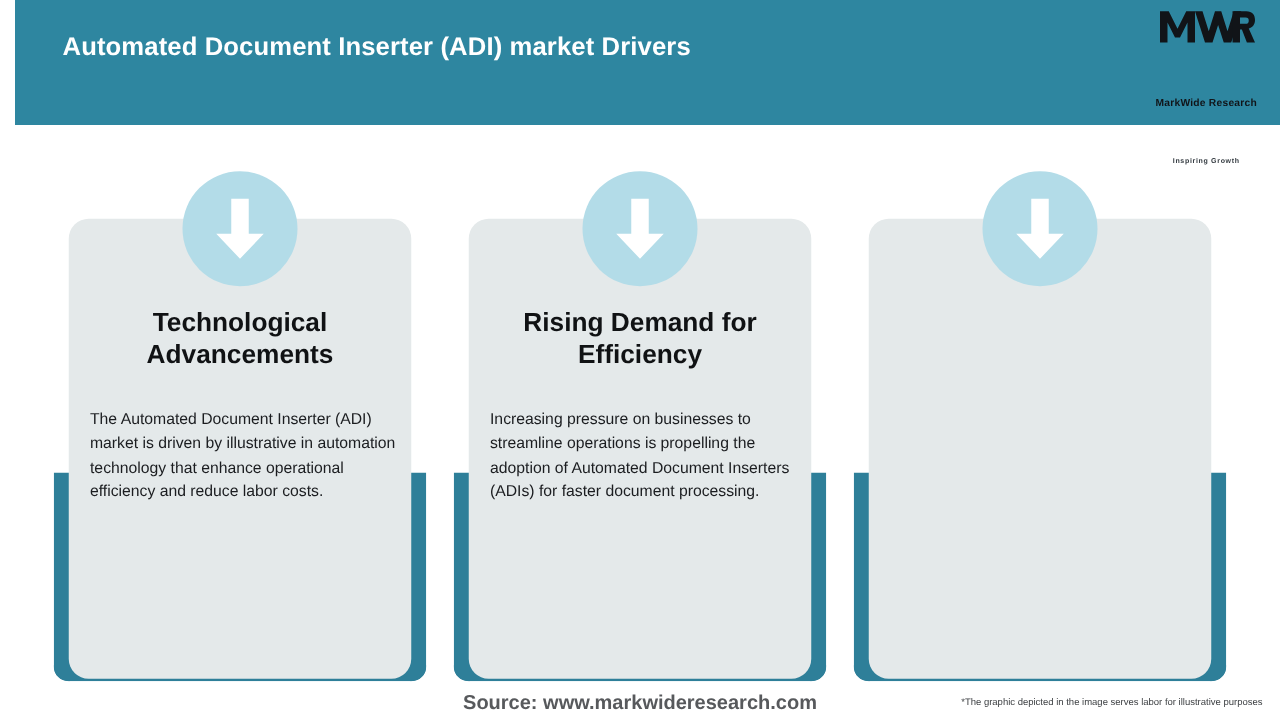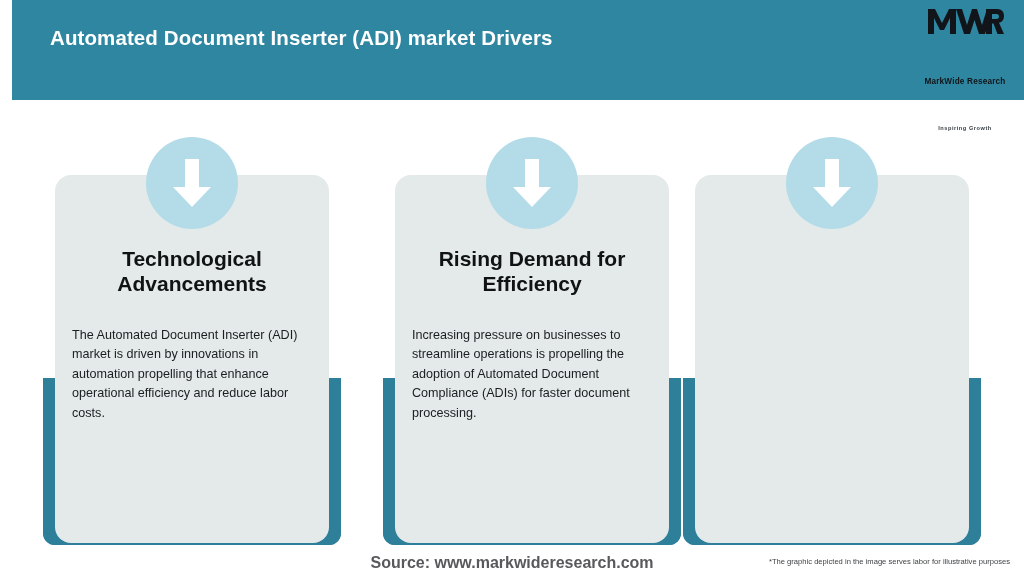--- a/index.html
+++ b/index.html
@@ -77,21 +77,21 @@
     width: 1024px;
     height: 440px;
   }
   .card-unit {
     position: absolute;
     top: 0;
     width: 320px;
     height: 440px;
   }
   .card-unit.unit-0 { left: 32px; }
-  .card-unit.unit-1 { left: 372px; }
+  .card-unit.unit-1 { left: 352px; }
   .card-unit.unit-2 { left: 672px; }
 
   
   .bracket {
     position: absolute;
     left: 11px;
     top: 278px;
     width: 298px;
     height: 167px;
     box-sizing: border-box;
@@ -196,33 +196,33 @@
 
   <div class="card-unit unit-0">
     <div class="bracket"></div>
     <div class="card-panel"></div>
     <div class="arrow-badge">
       <svg width="46" height="52" viewBox="0 0 46 52" aria-hidden="true">
         <path d="M16 2 L30 2 L30 30 L42 30 L23 50 L4 30 L16 30 Z" fill="#ffffff"></path>
       </svg>
     </div>
     <div class="card-title">Technological Advancements</div>
-    <div class="card-body">The Automated Document Inserter (ADI) market is driven by innovations in automation propelling that enhance operational efficiency and reduce labor costs.</div>
+    <div class="card-body">The Automated Document Inserter (ADI) market is driven by illustrative in automation technology that enhance operational efficiency and reduce labor costs.</div>
   </div>
 
   <div class="card-unit unit-1">
     <div class="bracket"></div>
     <div class="card-panel"></div>
     <div class="arrow-badge">
       <svg width="46" height="52" viewBox="0 0 46 52" aria-hidden="true">
         <path d="M16 2 L30 2 L30 30 L42 30 L23 50 L4 30 L16 30 Z" fill="#ffffff"></path>
       </svg>
     </div>
     <div class="card-title">Rising Demand for Efficiency</div>
-    <div class="card-body">Increasing pressure on businesses to streamline operations is propelling the adoption of Automated Document Compliance (ADIs) for faster document processing.</div>
+    <div class="card-body">Increasing pressure on businesses to streamline operations is propelling the adoption of Automated Document Inserters (ADIs) for faster document processing.</div>
   </div>
 
   <div class="card-unit unit-2">
     <div class="bracket"></div>
     <div class="card-panel"></div>
     <div class="arrow-badge">
       <svg width="46" height="52" viewBox="0 0 46 52" aria-hidden="true">
         <path d="M16 2 L30 2 L30 30 L42 30 L23 50 L4 30 L16 30 Z" fill="#ffffff"></path>
       </svg>
     </div>

